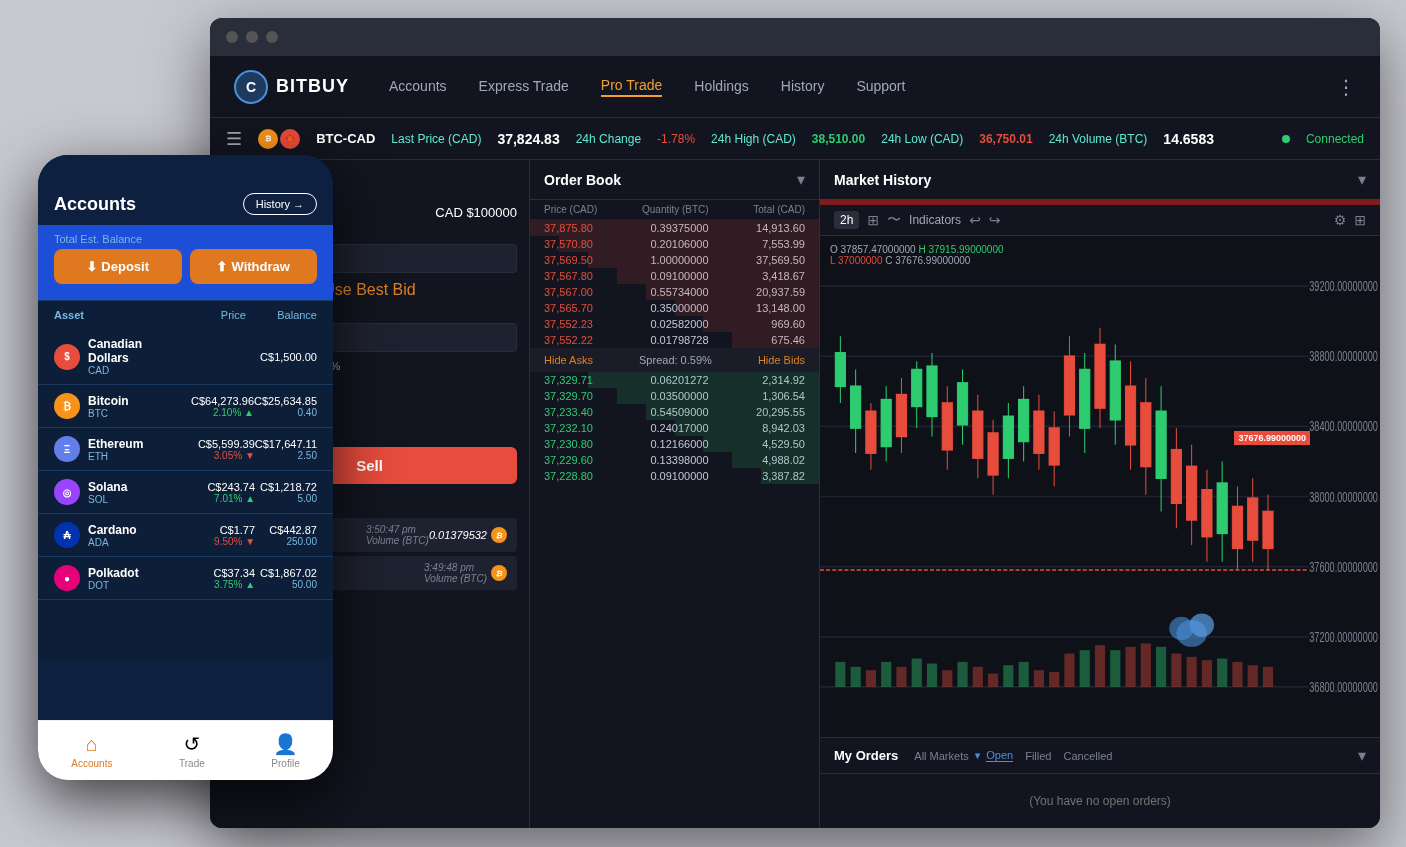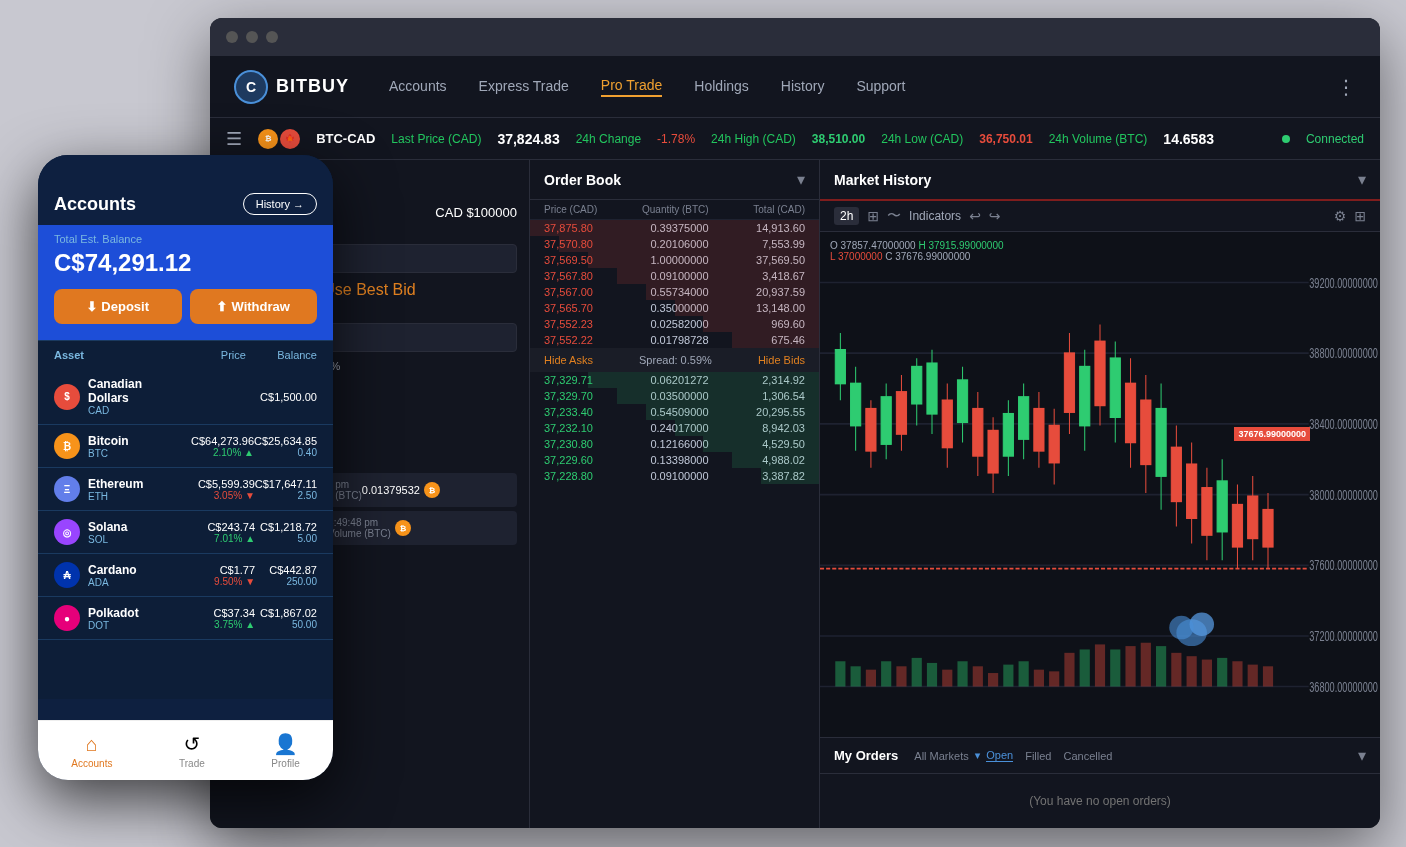--- a/index.html
+++ b/index.html
@@ -106,21 +106,21 @@
     .ticker-menu { color: #a0a8b8; font-size: 18px; cursor: pointer; }
     .ticker-flags { display: flex; gap: 2px; }
     .flag-circle {
       width: 20px; height: 20px; border-radius: 50%;
       display: flex; align-items: center; justify-content: center;
       font-size: 10px;
     }
     .flag-btc { background: #f7931a; color: white; font-weight: bold; font-size: 8px; }
     .flag-ca { background: #e74c3c; color: white; font-size: 8px; }
     .ticker-pair { color: white; font-weight: 600; font-size: 13px; }
-    .ticker-label { color: #22c55e; }
+    .ticker-label { color: #5eead4; }
     .ticker-value { color: white; font-weight: 600; font-size: 14px; }
     .ticker-change-neg { color: #e74c3c; }
     .ticker-high { color: #2ecc71; font-weight: 600; }
     .ticker-low { color: #e74c3c; font-weight: 600; }
     .connected-dot { width: 8px; height: 8px; border-radius: 50%; background: #2ecc71; margin-left: auto; }
     .connected-text { color: #2ecc71; font-size: 12px; }
 
     
     .main-content {
       display: flex;
@@ -194,22 +194,23 @@
     .order-history-section { margin-top: 12px; }
     .order-history-title { color: #7a8090; font-size: 12px; margin-bottom: 8px; }
     .order-history-item {
       background: #1e2230;
       border-radius: 4px;
       padding: 6px 10px;
       margin-bottom: 4px;
       font-size: 11px;
       color: #a0a8b8;
       display: flex;
-      justify-content: center;
-      align-items: center;
+      justify-content: flex-end;
+      align-items: center;
+      font-style: italic;
     }
     .order-vol { color: white; font-size: 11px; }
     .order-btc-icon {
       width: 16px; height: 16px; border-radius: 50%;
       background: #f7931a;
       display: inline-flex; align-items: center; justify-content: center;
       font-size: 8px; color: white; font-weight: bold;
     }
 
     
@@ -275,21 +276,21 @@
       background: #12151f;
       display: flex;
       flex-direction: column;
       overflow: hidden;
     }
     .chart-header {
       display: flex;
       align-items: center;
       justify-content: space-between;
       padding: 10px 14px;
-      border-bottom: 2px solid #7f1d1d;
+      border-bottom: 6px solid #7f1d1d;
     }
     .chart-title { color: white; font-size: 14px; font-weight: 600; }
     .chart-time-btn { color: white; font-size: 12px; background: #2a2d3a; padding: 2px 6px; border-radius: 3px; cursor: pointer; }
     .indicators-btn { color: #a0a8b8; font-size: 12px; cursor: pointer; }
     .chart-area {
       flex: 1;
       position: relative;
       overflow: hidden;
       background: #0e1118;
     }
@@ -570,20 +571,21 @@
         <span class="percent-btn">25%</span>
         <span class="percent-btn">50%</span>
         <span class="percent-btn">75%</span>
         <span class="percent-btn">100%</span>
       </div>
       <div class="available-row">Available 0</div>
       <div class="form-group">
         <div class="form-label">Expected Value (CAD)</div>
         <div style="color:white;font-size:13px;padding:4px 0;">0.00</div>
       </div>
+      <button class="sell-btn">Sell</button>
       <div class="order-history-section">
         <div class="order-history-title">History</div>
         <div class="order-history-item">
           <div>
             <div style="color:#7a8090;font-size:10px;">3:50:47 pm</div>
             <div style="color:#7a8090;font-size:10px;">Volume (BTC)</div>
           </div>
           <div style="display:flex;align-items:center;gap:4px;">
             <span class="order-vol">0.01379532</span>
             <span class="order-btc-icon">₿</span>
@@ -911,21 +913,20 @@
 <div class="mobile-overlay">
   <div class="mobile-status-bar"></div>
 
   <div class="mobile-header">
     <span class="mobile-header-title">Accounts</span>
     <button class="history-btn">History →</button>
   </div>
 
   <div class="mobile-balance-section">
     <div class="total-est-label">Total Est. Balance</div>
-    <div class="total-balance">C$74,291.12</div>
     <div class="action-btns">
       <button class="deposit-btn">
         <span>⬇</span>
         <span>Deposit</span>
       </button>
       <button class="withdraw-btn">
         <span>⬆</span>
         <span>Withdraw</span>
       </button>
     </div>

